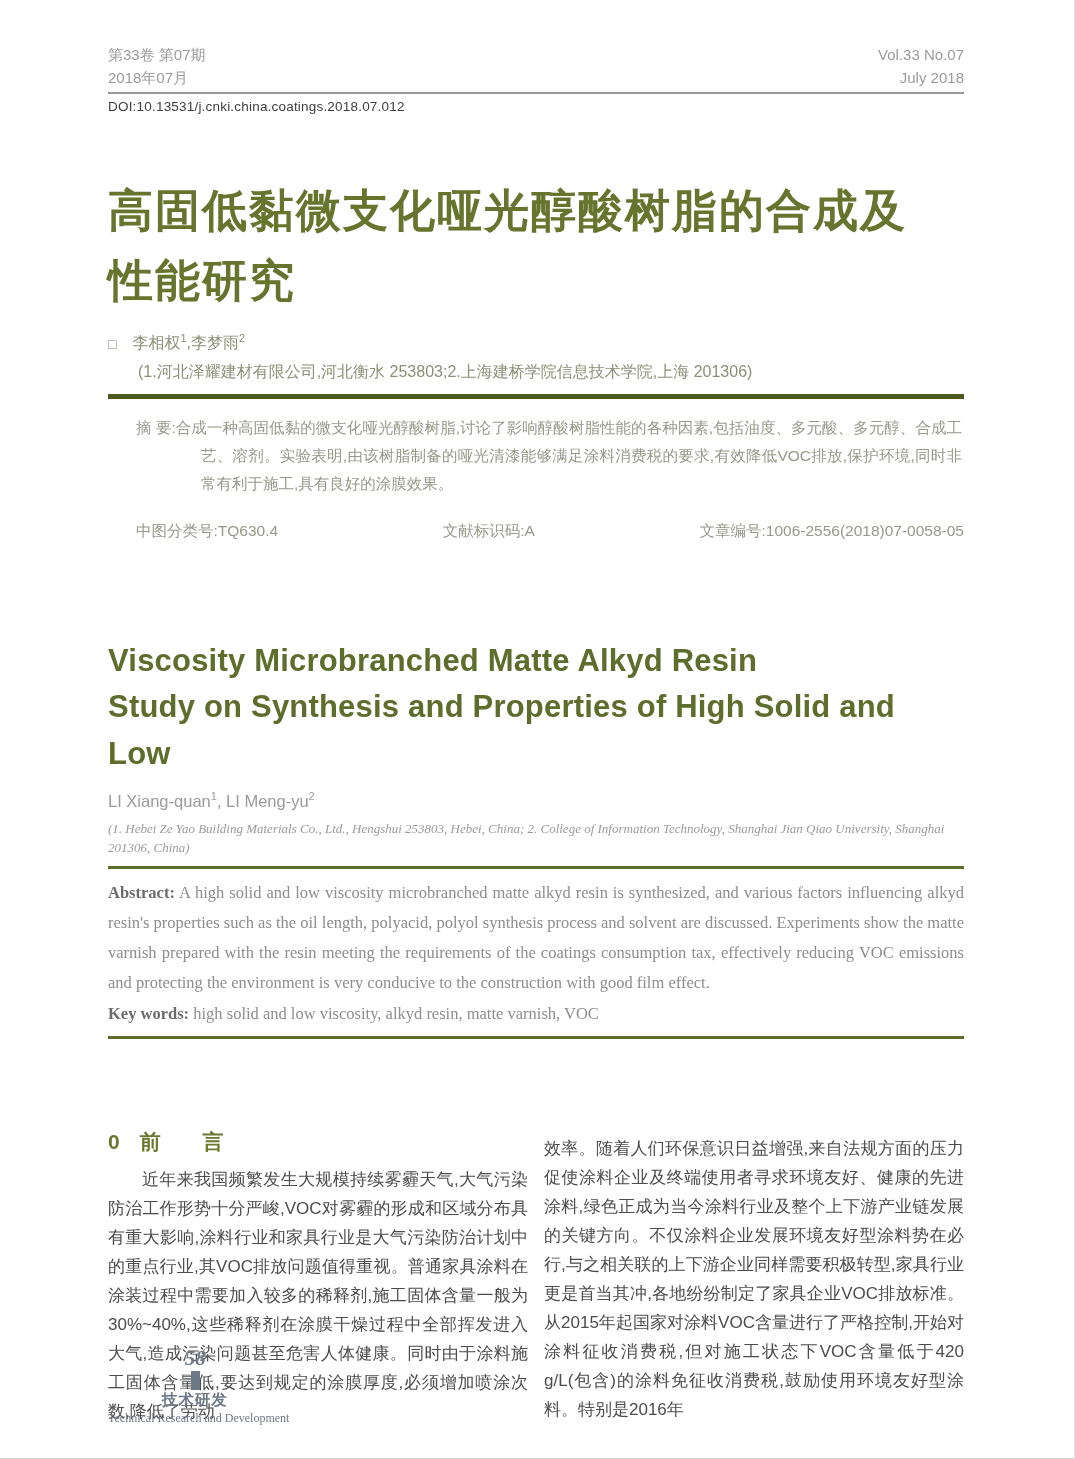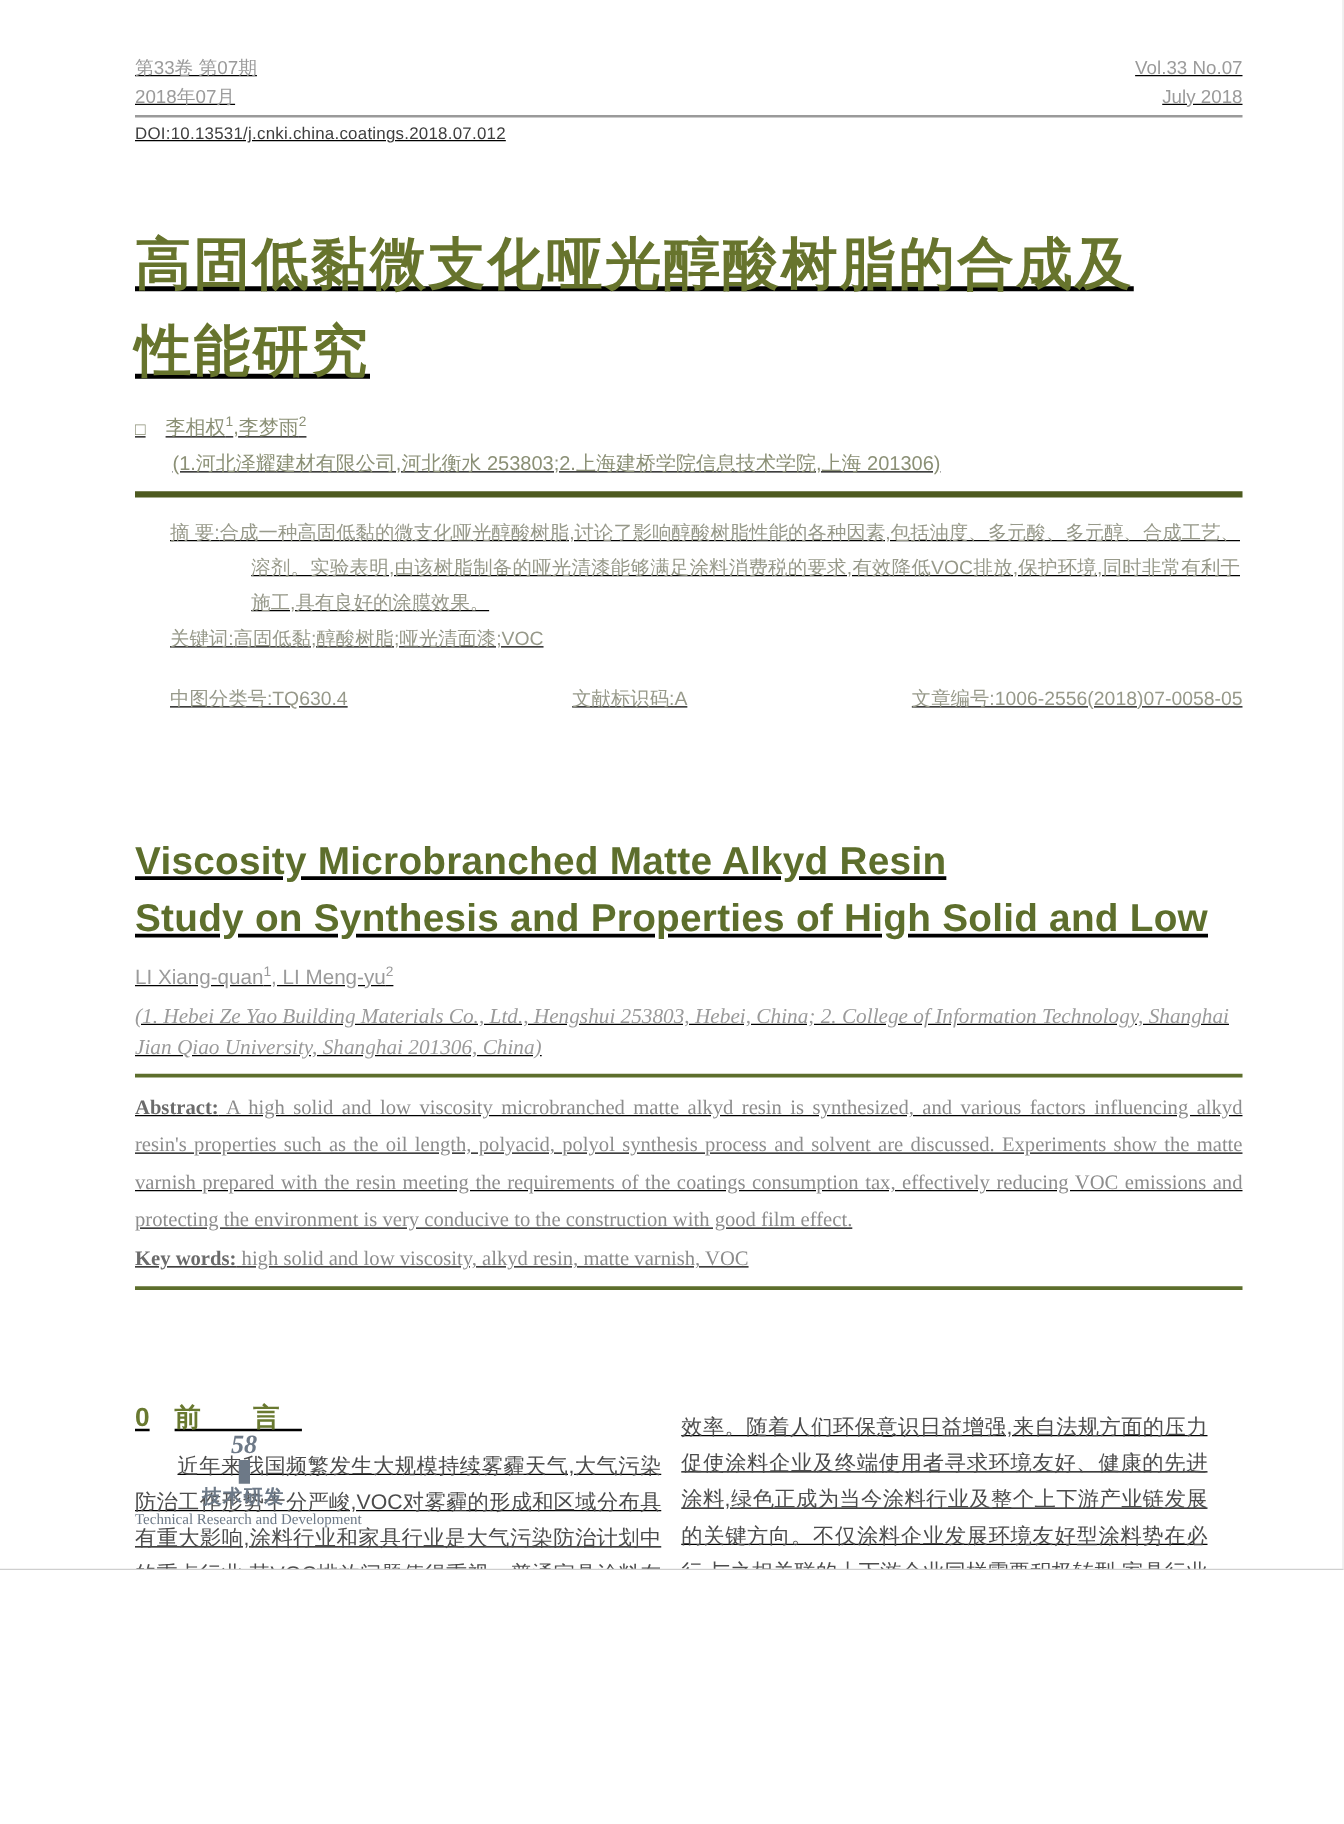--- a/index.html
+++ b/index.html
@@ -1,26 +1,25 @@
 <!DOCTYPE html>
 <html><head>
 <meta charset="utf-8">
 <style>
   * { margin:0; padding:0; box-sizing:border-box; }
   html,body { background:#ffffff; }
   .page {
-    width:1075px; height:1256px;
+    width:1075px; height:1459px;
     background:#ffffff;
     font-family:"Liberation Sans","DejaVu Sans",sans-serif;
     position:relative;
-    padding:44px 80px 0 108px;
+    padding:44px 110px 0 108px;
     overflow:hidden;
     border-right:1px solid #e3e3e3;
     border-bottom:1px solid #cfcfcf;
-    text-decoration:underline;
   }
 
   
   .journal-header {
     display:flex; justify-content:space-between; align-items:flex-end;
     color:#9b9b9b; font-size:15px; line-height:1.5;
     padding-bottom:3px; border-bottom:2px solid #9a9a9a;
   }
   .jh-left { text-align:left; }
   .jh-center { text-align:center; letter-spacing:1px; }
@@ -59,21 +58,21 @@
 
   
   .title-en {
     margin-top:96px;
     color:#5d6e2c; font-weight:bold; font-size:31px; line-height:1.5;
     letter-spacing:0.2px;
   }
   .authors-en { margin-top:13px; color:#9b9b9b; font-size:16.5px; }
   .authors-en sup { font-size:11px; }
   .affil-en {
-    margin-top:9px; color:#9b9b9b; font-size:17px; font-style:italic;
+    margin-top:9px; color:#9b9b9b; font-size:13px; font-style:italic;
     font-family:"Liberation Serif","DejaVu Serif",serif; line-height:1.45;
   }
   .rule-en { height:3px; background:#5d6e2c; margin-top:9px; }
 
   
   .abstract-en {
     margin-top:9px; color:#8d8d8d; font-size:16.5px; line-height:30px;
     font-family:"Liberation Serif","DejaVu Serif",serif; text-align:justify;
   }
   .abstract-en .label, .keywords-en .label { font-weight:bold; color:#6b6b6b; }
@@ -137,21 +136,20 @@
   <div class="authors-cn">
     <span class="marker">□</span>
     <span><span>李相权</span><sup>1</sup><span>,</span><span>李梦雨</span><sup>2</sup></span>
   </div>
   <div class="affil-cn">(1.河北泽耀建材有限公司,河北衡水  253803;2.上海建桥学院信息技术学院,上海  201306)</div>
 
   <div class="rule-thick"></div>
 
   <div class="abstract-cn-block">
     <div class="hang"><span>摘   要:</span><span>合成一种高固低黏的微支化哑光醇酸树脂,讨论了影响醇酸树脂性能的各种因素,包括油度、多元酸、多元醇、合成工艺、溶剂。实验表明,由该树脂制备的哑光清漆能够满足涂料消费税的要求,有效降低VOC排放,保护环境,同时非常有利于施工,具有良好的涂膜效果。</span></div>
-    <div class="keywords-cn"><span>关键词:</span><span>高固低黏;醇酸树脂;哑光清面漆;VOC</span></div>
   </div>
   <div class="meta-row">
     <span>中图分类号:TQ630.4</span>
     <span>文献标识码:A</span>
     <span>文章编号:1006-2556(2018)07-0058-05</span>
   </div>
 
   <div class="title-en">
     <div>Viscosity Microbranched Matte Alkyd Resin</div>
     <div>Study on Synthesis and Properties of High Solid and Low</div>

